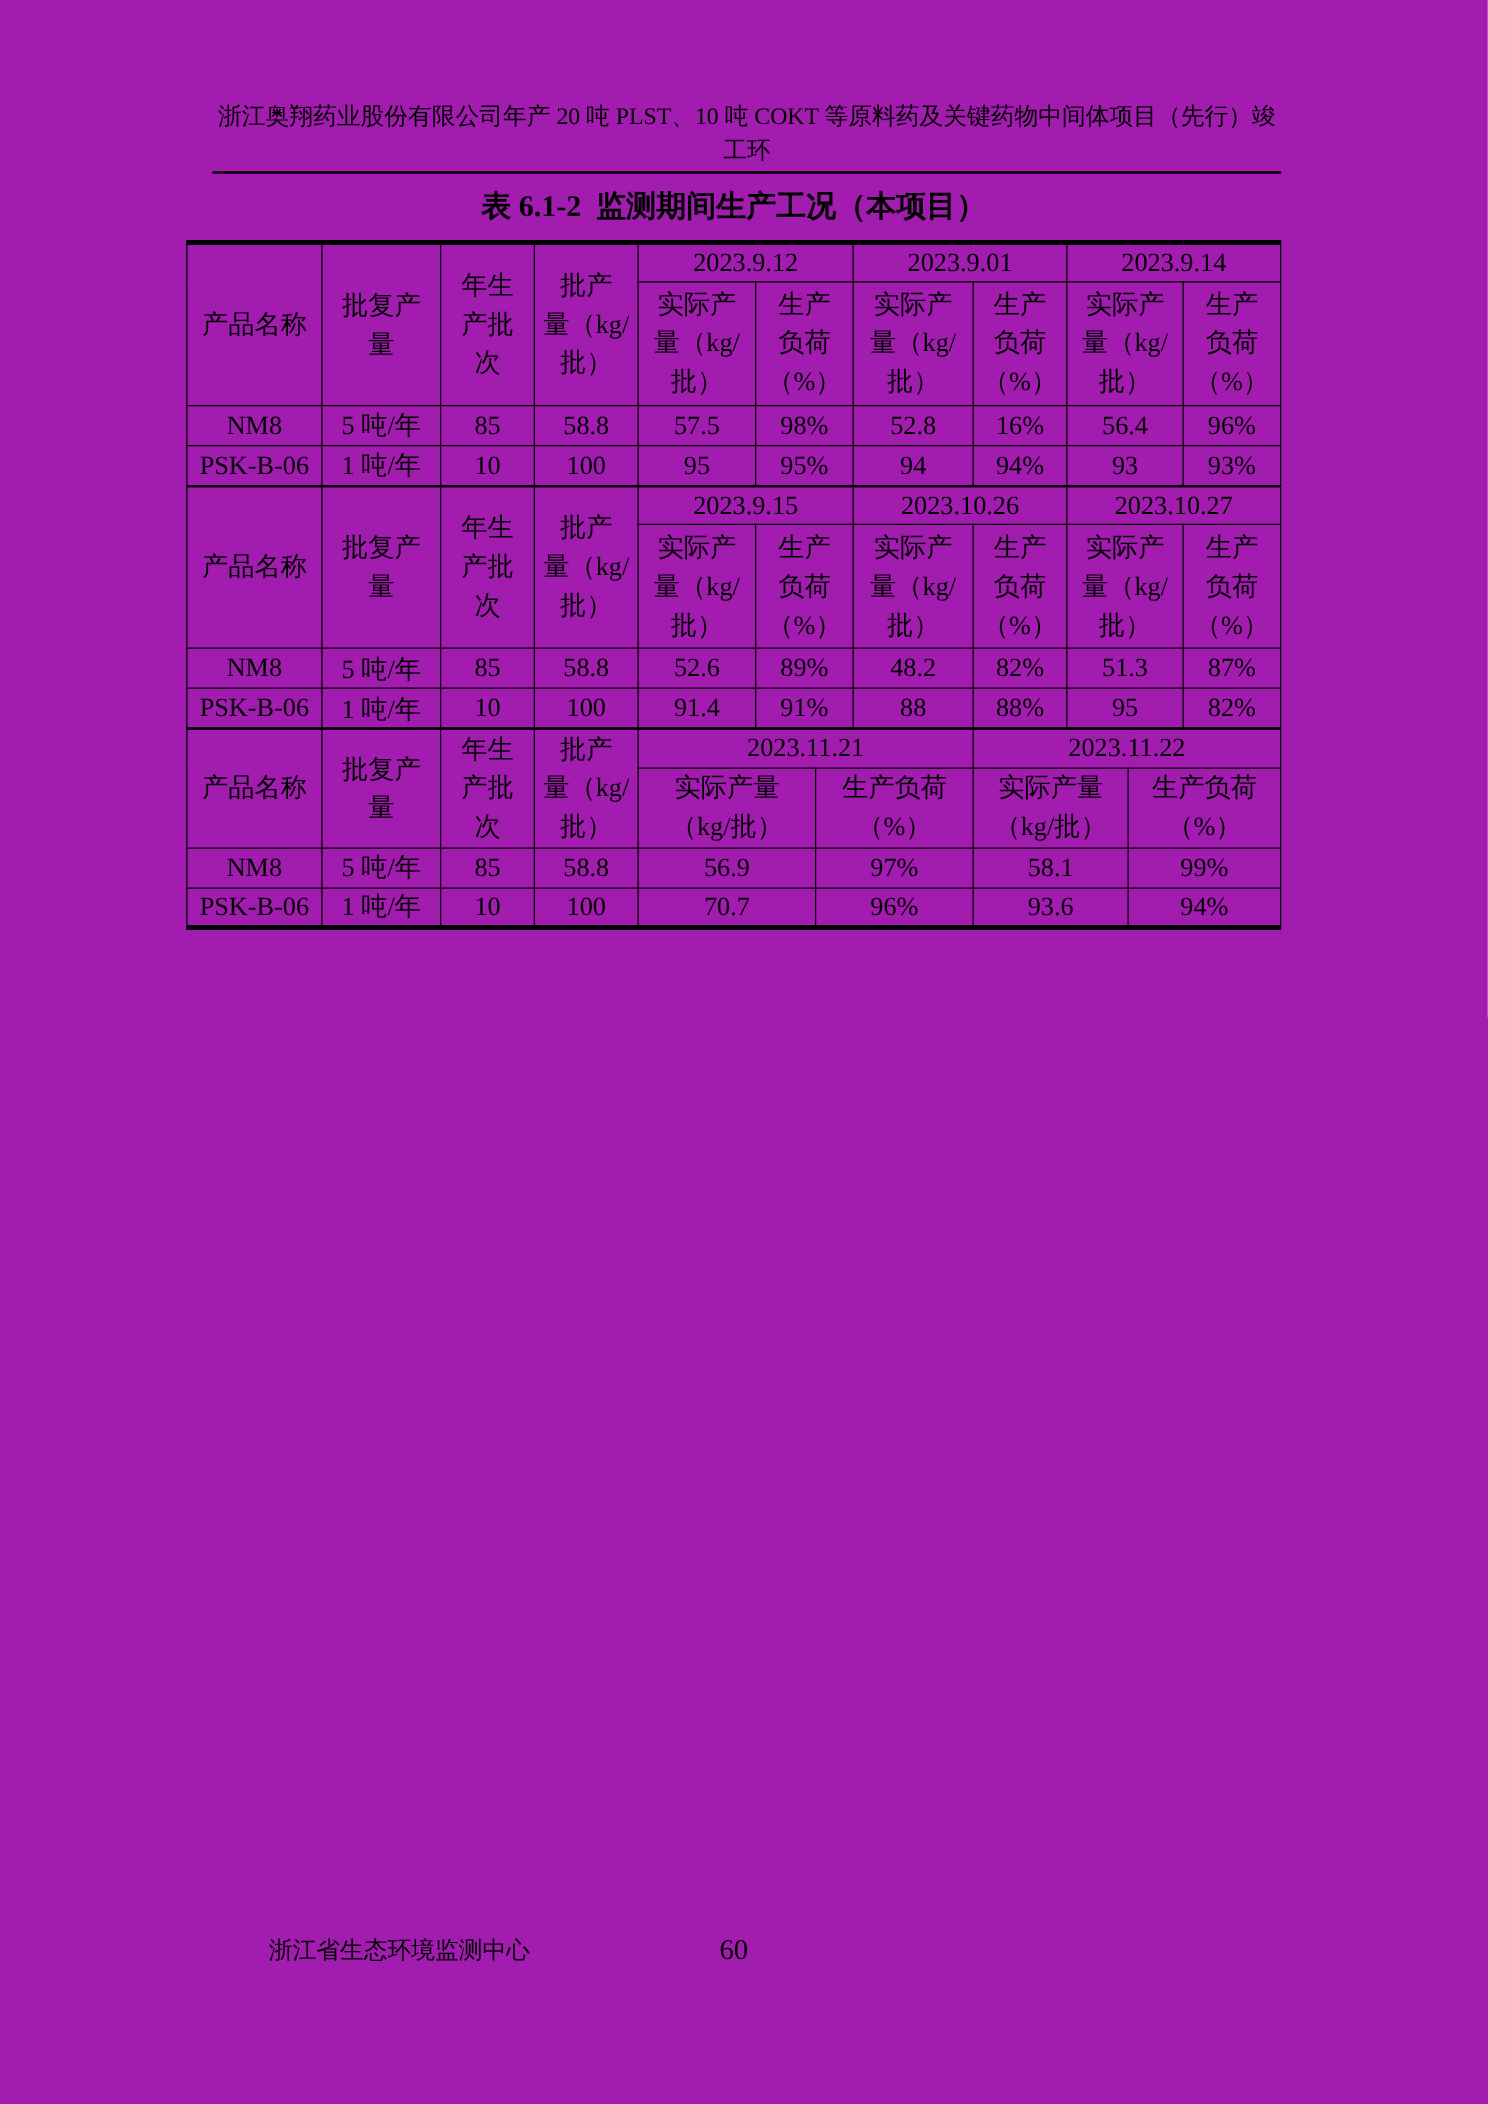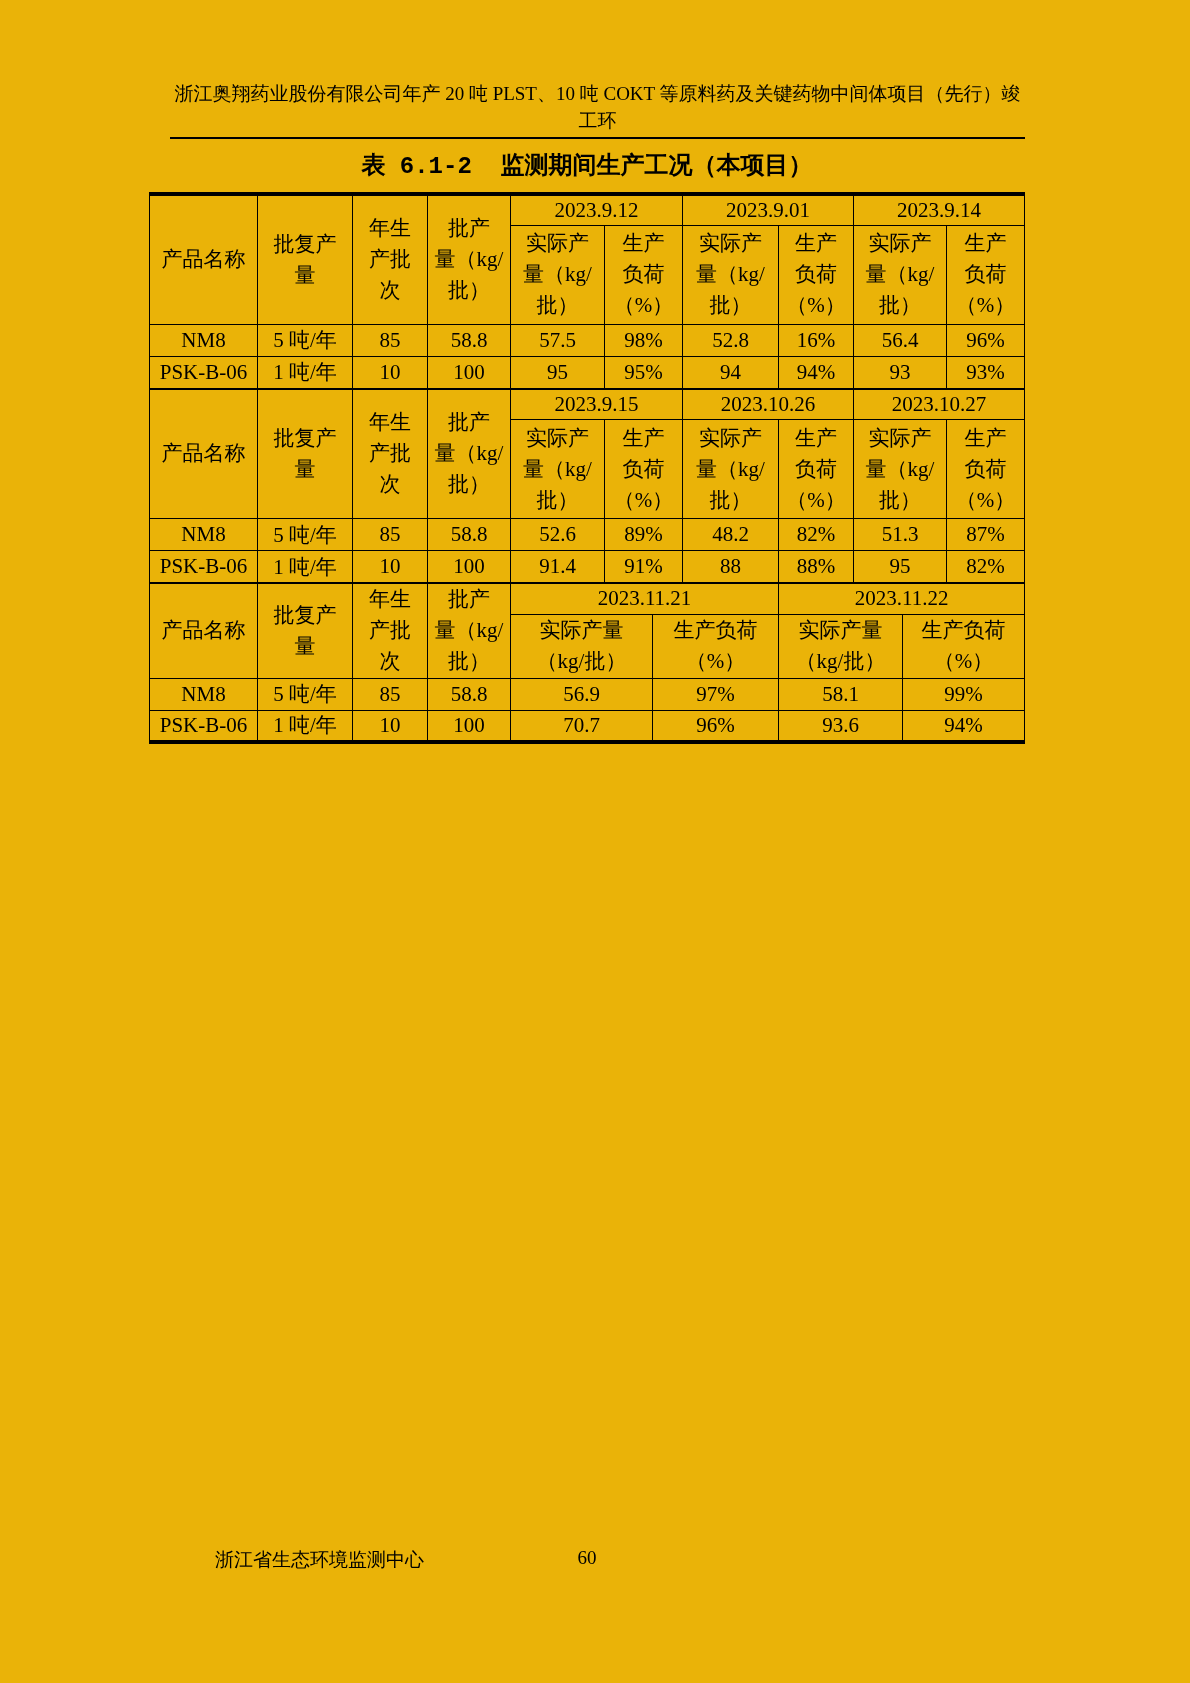--- a/index.html
+++ b/index.html
@@ -3,40 +3,39 @@
 <meta charset="utf-8">
 <style>
   html, body { margin: 0; padding: 0; }
   body {
     width: 1190px; height: 1683px;
     background: #ffffff;
     font-family: "Liberation Serif", "DejaVu Serif", serif;
     color: #000000;
     position: relative;
   }
-  .page { position: absolute; inset: 0; background: #eab308; }
+  .page { position: absolute; inset: 0; background: #a21caf; }
 
   
   .doc-header {
     position: absolute;
     left: 170px; top: 80px; width: 855px;
     text-align: center;
     font-size: 19px; line-height: 27px;
     border-bottom: 2px solid #000;
     padding-bottom: 3px;
   }
 
   
   .table-title {
     position: absolute;
     left: 149px; top: 149px; width: 876px;
     text-align: center;
     font-size: 24px; font-weight: bold;
     white-space: pre-wrap;
-    font-family: Liberation Mono, monospace;
   }
 
   
   .table-stack { position: absolute; left: 149px; top: 192px; width: 875px; }
   table.tbl {
     border-collapse: collapse;
     table-layout: fixed;
     width: 875px;
     font-size: 21px;
   }
@@ -58,21 +57,21 @@
   td.hdr { line-height: 31px; }
 
   
   .footer-org {
     position: absolute; left: 215px; top: 1547px;
     font-size: 19px;
     text-align: right;
   }
   .footer-page {
     position: absolute; left: 149px; top: 1547px; width: 876px;
-    text-align: center; font-size: 19px;
+    text-align: center; font-size: 23px;
   }
 </style>
 </head>
 <body>
 
 <div class="page">
 
   <div class="doc-header">
     <div>浙江奥翔药业股份有限公司年产 20 吨 PLST、10 吨 COKT 等原料药及关键药物中间体项目（先行）竣工环</div>
   </div>

